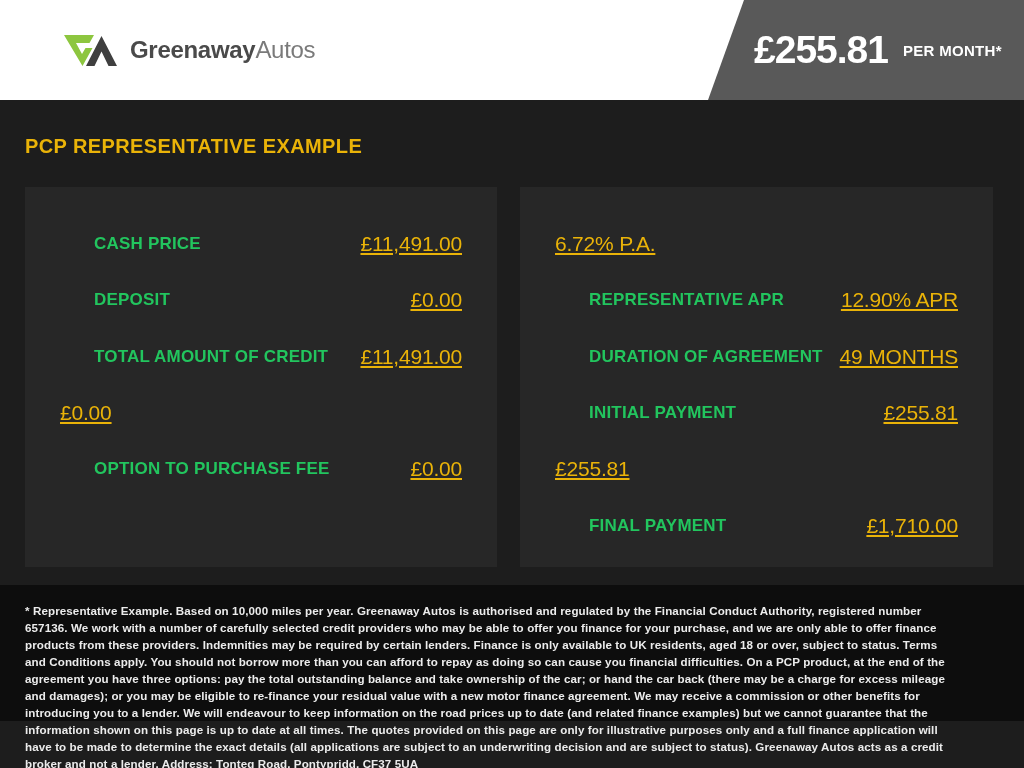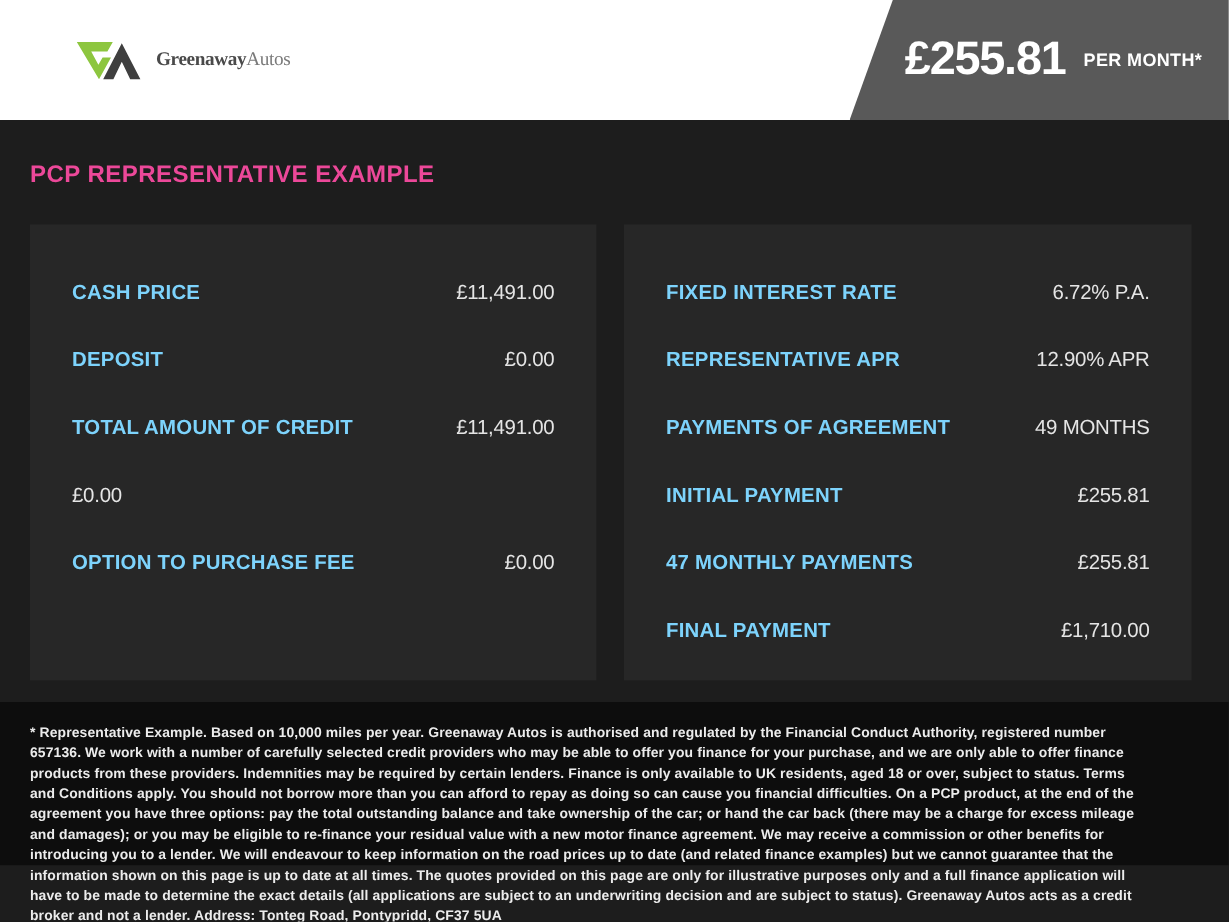--- a/index.html
+++ b/index.html
@@ -12,56 +12,56 @@
   
   .header{
     position:absolute;top:0;left:0;width:1024px;height:100px;
     background:#ffffff;
   }
   .brand{
     position:absolute;left:62px;top:26px;height:48px;
     display:flex;align-items:center;gap:10px;
   }
   .brand svg{display:block;}
-  .brand-text{font-size:16px;letter-spacing:-0.3px;white-space:nowrap;font-family:Liberation Serif, serif;}
+  .brand-text{font-size:24px;letter-spacing:-0.3px;white-space:nowrap;}
   .brand-bold{font-weight:700;color:#4a4a4a;}
   .brand-light{font-weight:400;color:#7a7a7a;}
   .price-banner{
     position:absolute;top:0;left:708px;width:316px;height:100px;
     background:#595959;
     clip-path:polygon(36px 0,100% 0,100% 100%,0 100%);
     display:flex;align-items:center;padding-left:46px;box-sizing:border-box;
   }
   .price-amount{
     color:#ffffff;font-weight:700;font-size:39px;letter-spacing:-1px;
   }
   .price-suffix{
     color:#ffffff;font-weight:700;font-size:15px;letter-spacing:0.3px;
     margin-left:15px;
   }
   
   .page-title{
     position:absolute;left:25px;top:135px;
-    color:#ec4899;font-weight:700;font-size:20px;letter-spacing:0.4px;
+    color:#eab308;font-weight:700;font-size:20px;letter-spacing:0.4px;
   }
   
   .panel{
     position:absolute;top:187px;height:380px;background:#272727;
     box-sizing:border-box;padding:29px 35px 0 35px;
   }
   .panel.left{left:25px;width:472px;}
   .panel.right{left:520px;width:473px;}
   .finance-row{
     height:56.3px;display:flex;align-items:center;justify-content:space-between;
   }
   .finance-label{
-    color:#7dd3fc;font-weight:700;font-size:17px;letter-spacing:0.2px;white-space:nowrap;
+    color:#22c55e;font-weight:700;font-size:17px;letter-spacing:0.2px;white-space:nowrap;margin-left:34px;
   }
   .finance-value{
-    color:#e5e5e5;font-weight:400;font-size:17px;letter-spacing:-0.2px;white-space:nowrap;
+    color:#eab308;font-weight:400;font-size:21px;letter-spacing:-0.2px;white-space:nowrap;text-decoration:underline;
   }
   
   .footer{
     position:absolute;left:0;top:585px;width:1024px;height:136px;
     background:#0d0d0d;box-sizing:border-box;padding:17px 25px 0 25px;
   }
   .disclaimer{
     color:#ececec;font-weight:700;font-size:11.6px;line-height:17px;
     max-width:925px;letter-spacing:0.1px;
   }
@@ -104,37 +104,35 @@
     <span class="finance-value">£0.00</span>
   </div>
   <div class="finance-row">
     <span class="finance-label">OPTION TO PURCHASE FEE</span>
     <span class="finance-value">£0.00</span>
   </div>
 </div>
 
 <div class="panel right">
   <div class="finance-row">
-    <span class="finance-label">FIXED INTEREST RATE</span>
     <span class="finance-value">6.72% P.A.</span>
   </div>
   <div class="finance-row">
     <span class="finance-label">REPRESENTATIVE APR</span>
     <span class="finance-value">12.90% APR</span>
   </div>
   <div class="finance-row">
-    <span class="finance-label">PAYMENTS OF AGREEMENT</span>
+    <span class="finance-label">DURATION OF AGREEMENT</span>
     <span class="finance-value">49 MONTHS</span>
   </div>
   <div class="finance-row">
     <span class="finance-label">INITIAL PAYMENT</span>
     <span class="finance-value">£255.81</span>
   </div>
   <div class="finance-row">
-    <span class="finance-label">47 MONTHLY PAYMENTS</span>
     <span class="finance-value">£255.81</span>
   </div>
   <div class="finance-row">
     <span class="finance-label">FINAL PAYMENT</span>
     <span class="finance-value">£1,710.00</span>
   </div>
 </div>
 
 <div class="footer">
   <div class="disclaimer">* Representative Example. Based on 10,000 miles per year. Greenaway Autos is authorised and regulated by the Financial Conduct Authority, registered number 657136. We work with a number of carefully selected credit providers who may be able to offer you finance for your purchase, and we are only able to offer finance products from these providers. Indemnities may be required by certain lenders. Finance is only available to UK residents, aged 18 or over, subject to status. Terms and Conditions apply. You should not borrow more than you can afford to repay as doing so can cause you financial difficulties. On a PCP product, at the end of the agreement you have three options: pay the total outstanding balance and take ownership of the car; or hand the car back (there may be a charge for excess mileage and damages); or you may be eligible to re-finance your residual value with a new motor finance agreement. We may receive a commission or other benefits for introducing you to a lender. We will endeavour to keep information on the road prices up to date (and related finance examples) but we cannot guarantee that the information shown on this page is up to date at all times. The quotes provided on this page are only for illustrative purposes only and a full finance application will have to be made to determine the exact details (all applications are subject to an underwriting decision and are subject to status). Greenaway Autos acts as a credit broker and not a lender. Address: Tonteg Road, Pontypridd, CF37 5UA</div>

